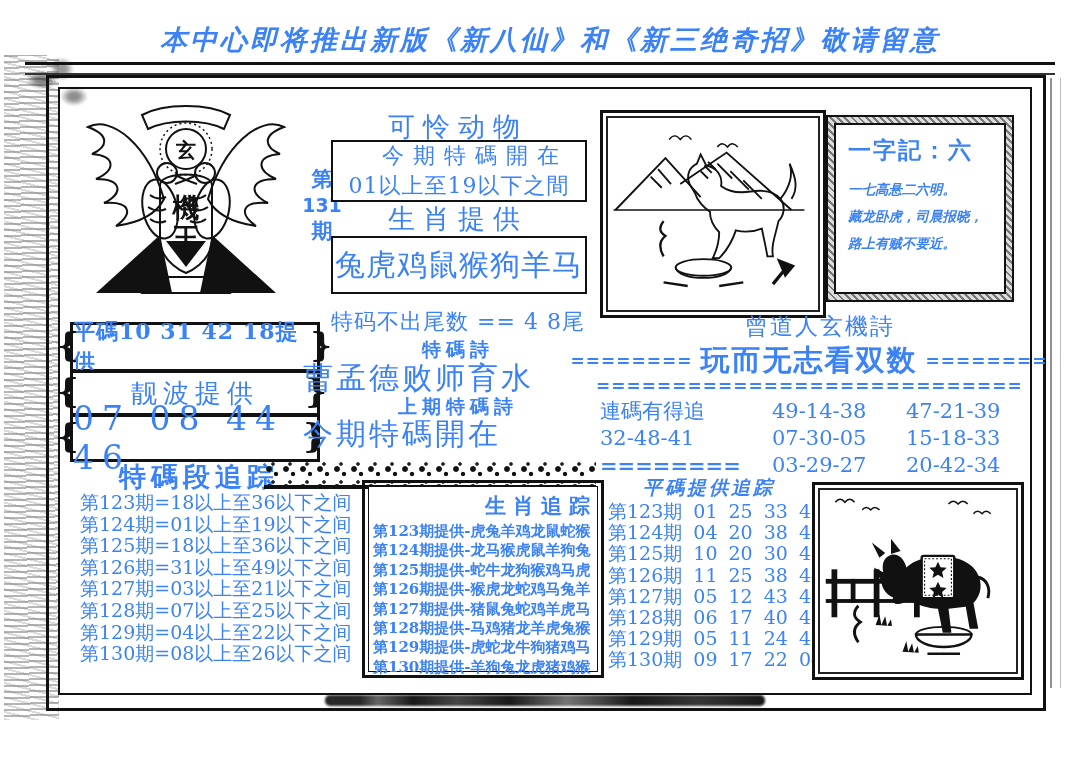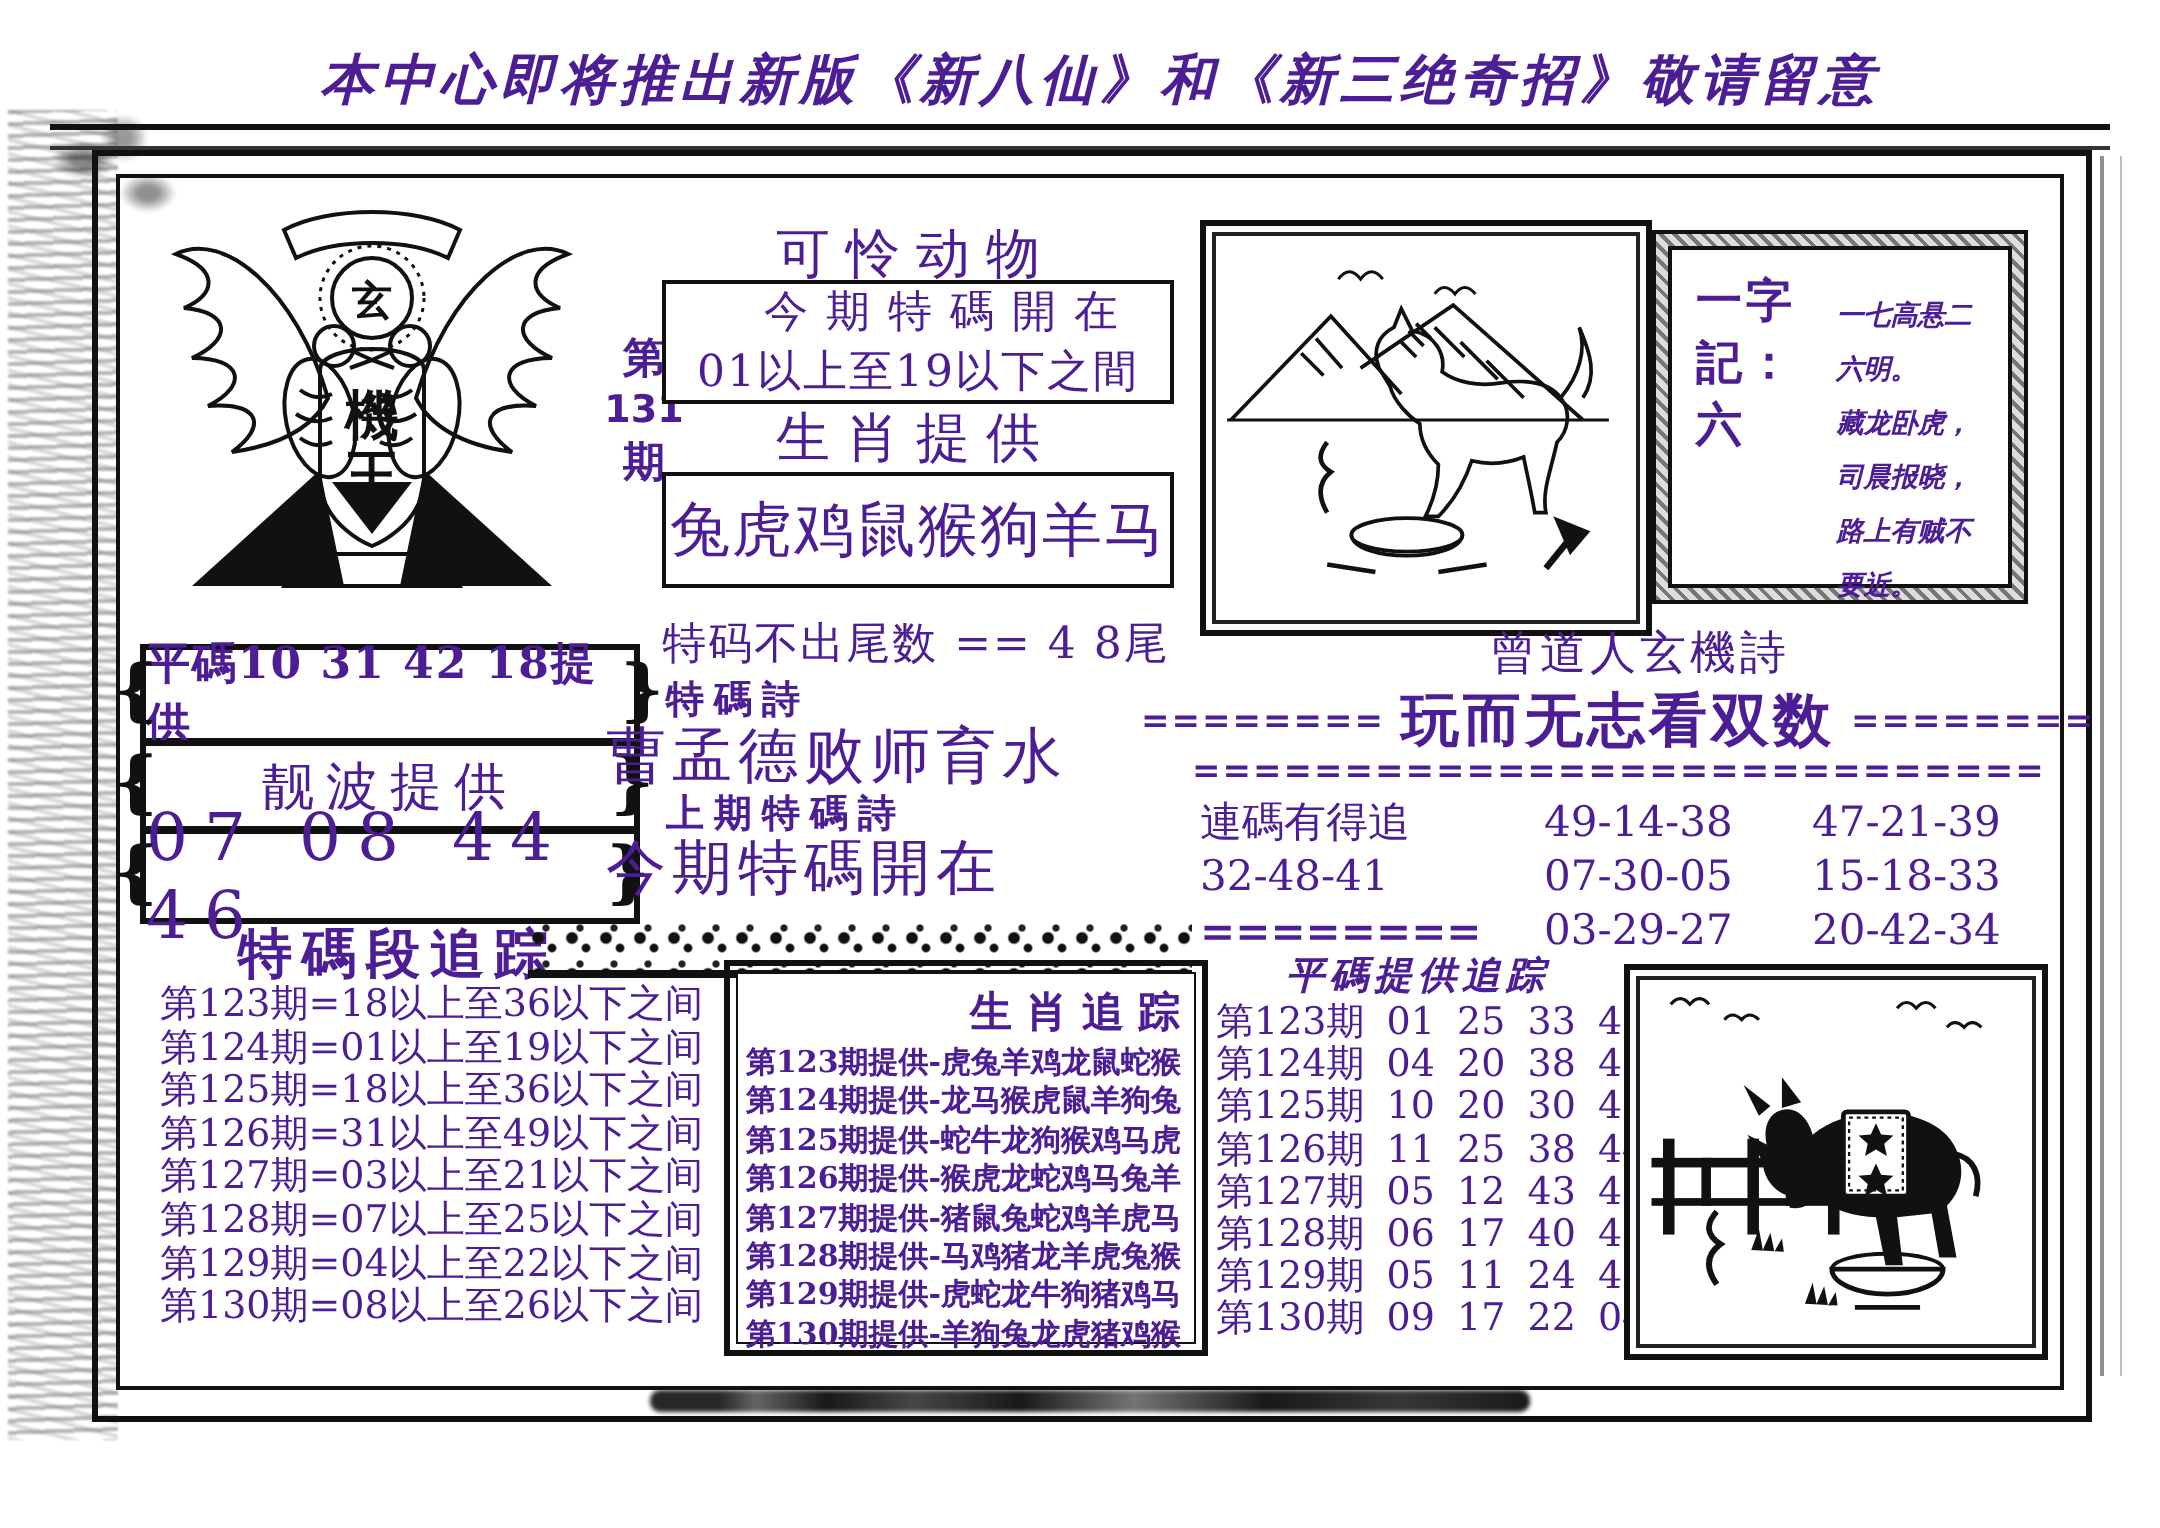--- a/index.html
+++ b/index.html
@@ -1,17 +1,17 @@
 <!DOCTYPE html>
 <html><head>
 <meta charset="utf-8">
 <style>
   html,body{margin:0;padding:0;background:#e9e9e6;}
   .page{position:relative;width:1080px;height:764px;background:#fff;overflow:hidden;
-        font-family:"DejaVu Sans","Liberation Sans",sans-serif;color:#4c1d95;}
+        font-family:"DejaVu Sans","Liberation Sans",sans-serif;color:#3b82f6;}
   .abs{position:absolute;}
   .serif{font-family:"DejaVu Serif","Liberation Serif",serif;}
   .bold{font-weight:bold;}
 
   
   .edge-noise-left{left:4px;top:55px;width:55px;height:665px;opacity:.5;
     background:
       repeating-linear-gradient(178deg, rgba(30,30,30,.65) 0 2px, rgba(255,255,255,0) 2px 6px),
       repeating-linear-gradient(14deg, rgba(70,70,70,.4) 0 2px, transparent 2px 7px);
     filter:blur(.4px);}
@@ -57,21 +57,21 @@
 
   
   .c-title{left:333px;width:250px;font-size:27px;letter-spacing:8px;text-align:center;font-weight:500;}
   .c-box{left:331px;width:252px;border:2px solid #111;display:flex;flex-direction:column;
     align-items:center;justify-content:center;background:#fff;}
   .box-special{top:140px;height:58px;font-size:22px;}
   .box-special .l1{letter-spacing:9px;margin-left:32px;}
   .box-special .l2{letter-spacing:1px;}
   .box-zodiac{top:236px;height:54px;font-size:30px;letter-spacing:1px;}
   .tail-line{left:312px;top:307px;width:292px;font-size:22px;text-align:center;letter-spacing:1px;}
-  .small-head{left:333px;width:250px;font-size:19px;font-weight:bold;letter-spacing:5px;}
+  .small-head{left:333px;width:250px;font-size:19px;font-weight:bold;letter-spacing:5px;text-align:center;}
   .poem-big{left:303px;width:310px;font-size:30px;letter-spacing:3px;text-align:left;}
 
   .scroll-band{left:264px;top:461px;width:332px;height:24px;border-bottom:4px solid #111;
     background-image:radial-gradient(circle at 5px 8px,#111 2.4px,transparent 3.4px),
                      radial-gradient(circle at 12px 13px,#111 1.7px,transparent 2.6px),
                      radial-gradient(circle at 9px 3px,#222 1.4px,transparent 2.2px);
     background-size:17px 18px;}
 
   .sx-box{left:368px;top:486px;width:228px;height:184px;border:1px solid #111;outline:3px solid #111;outline-offset:3px;background:#fff;}
   .sx-title{margin-top:5px;font-size:21px;letter-spacing:7px;text-align:right;font-weight:600;}
@@ -82,21 +82,21 @@
   
   .pic-frame{border:3px solid #111;background:#fff;padding:3px;}
   .pic-frame .pic-inner{width:100%;height:100%;border:2px solid #222;box-sizing:border-box;
     background:#fff;overflow:hidden;}
   .horse-frame{left:600px;top:110px;width:214px;height:196px;}
   .donkey-frame{left:812px;top:482px;width:200px;height:186px;}
 
   .ornate{left:826px;top:115px;width:188px;height:187px;border:2px solid #111;
     background:repeating-linear-gradient(45deg,#777 0 2px,#ddd 2px 5px);padding:6px;box-sizing:border-box;}
   .ornate-inner{width:100%;height:100%;background:#fff;border:2px solid #111;box-sizing:border-box;
-    display:flex;flex-direction:row;align-items:flex-start;padding:10px 10px 0 12px;}
+    display:flex;flex-direction:column;align-items:flex-start;padding:10px 10px 0 12px;}
   .oneword-title{font-size:23px;font-weight:bold;letter-spacing:2px;
     font-family:"DejaVu Serif","Liberation Serif",serif;}
   .oneword-lines{margin-top:10px;font-size:13.5px;line-height:27px;font-style:italic;font-weight:bold;
     font-family:"DejaVu Serif","Liberation Serif",serif;}
 
   .zengdaoren{left:700px;top:311px;width:240px;font-size:23px;text-align:center;letter-spacing:2px;}
   .banner-row{left:596px;top:341px;width:426px;display:flex;align-items:center;justify-content:center;gap:8px;}
   .banner-eq{font-size:17px;font-weight:bold;letter-spacing:1px;white-space:nowrap;}
   .banner-main{font-size:29px;font-weight:600;letter-spacing:2px;white-space:nowrap;}
   .eq-divider{left:596px;top:376px;width:426px;font-size:17px;font-weight:bold;letter-spacing:1px;

